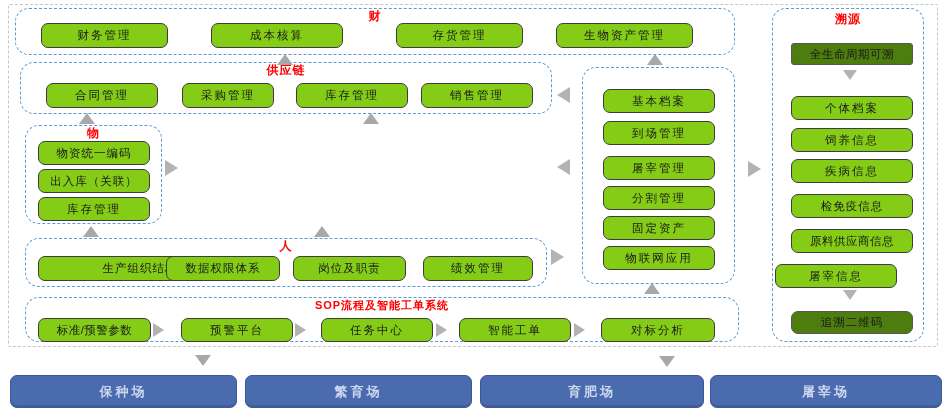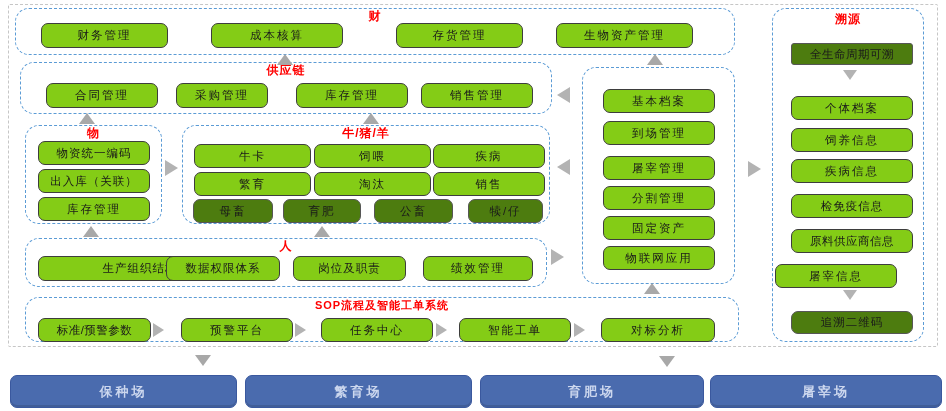--- a/index.html
+++ b/index.html
@@ -51,45 +51,32 @@
     <div class="sec-title">财</div>
     <div class="box" style="left:25px;top:14px;width:125px;height:23px;">财务管理</div>
     <div class="box" style="left:195px;top:14px;width:130px;height:23px;">成本核算</div>
     <div class="box" style="left:380px;top:14px;width:125px;height:23px;">存货管理</div>
     <div class="box" style="left:540px;top:14px;width:135px;height:23px;">生物资产管理</div>
   </div>
 
   <div class="sec" style="left:20px;top:62px;width:530px;height:50px;">
     <div class="sec-title">供应链</div>
     <div class="box" style="left:25px;top:20px;width:110px;height:23px;">合同管理</div>
-    <div class="box" style="left:155px;top:20px;width:90px;height:23px;">采购管理</div>
+    <div class="box" style="left:161px;top:20px;width:90px;height:23px;">采购管理</div>
     <div class="box" style="left:275px;top:20px;width:110px;height:23px;">库存管理</div>
     <div class="box" style="left:400px;top:20px;width:110px;height:23px;">销售管理</div>
   </div>
 
   <div class="sec" style="left:25px;top:125px;width:135px;height:97px;">
     <div class="sec-title">物</div>
     <div class="box" style="left:12px;top:15px;width:110px;height:22px;letter-spacing:1px;">物资统一编码</div>
     <div class="box" style="left:12px;top:43px;width:110px;height:22px;letter-spacing:1px;">出入库（关联）</div>
     <div class="box" style="left:12px;top:71px;width:110px;height:22px;">库存管理</div>
   </div>
 
-  <div class="sec" style="left:182px;top:125px;width:366px;height:97px;">
-    <div class="sec-title">牛/猪/羊</div>
-    <div class="box" style="left:11px;top:18px;width:115px;height:22px;">牛卡</div>
-    <div class="box" style="left:131px;top:18px;width:115px;height:22px;">饲喂</div>
-    <div class="box" style="left:250px;top:18px;width:110px;height:22px;">疾病</div>
-    <div class="box" style="left:11px;top:46px;width:115px;height:22px;">繁育</div>
-    <div class="box" style="left:131px;top:46px;width:115px;height:22px;">淘汰</div>
-    <div class="box" style="left:250px;top:46px;width:110px;height:22px;">销售</div>
-    <div class="box gray" style="left:10px;top:73px;width:78px;height:22px;">母畜</div>
-    <div class="box gray" style="left:100px;top:73px;width:76px;height:22px;">育肥</div>
-    <div class="box gray" style="left:191px;top:73px;width:77px;height:22px;">公畜</div>
-    <div class="box gray" style="left:285px;top:73px;width:73px;height:22px;">犊/仔</div>
-  </div>
 
   <div class="sec" style="left:25px;top:238px;width:520px;height:47px;">
     <div class="sec-title">人</div>
     <div class="box" style="left:12px;top:17px;width:110px;height:23px;letter-spacing:1px;padding-left:46px;">生产组织结构</div>
     <div class="box" style="left:140px;top:17px;width:112px;height:23px;letter-spacing:1px;">数据权限体系</div>
     <div class="box" style="left:267px;top:17px;width:111px;height:23px;letter-spacing:1px;">岗位及职责</div>
     <div class="box" style="left:397px;top:17px;width:108px;height:23px;">绩效管理</div>
   </div>
 
   <div class="sec" style="left:25px;top:297px;width:712px;height:43px;">

